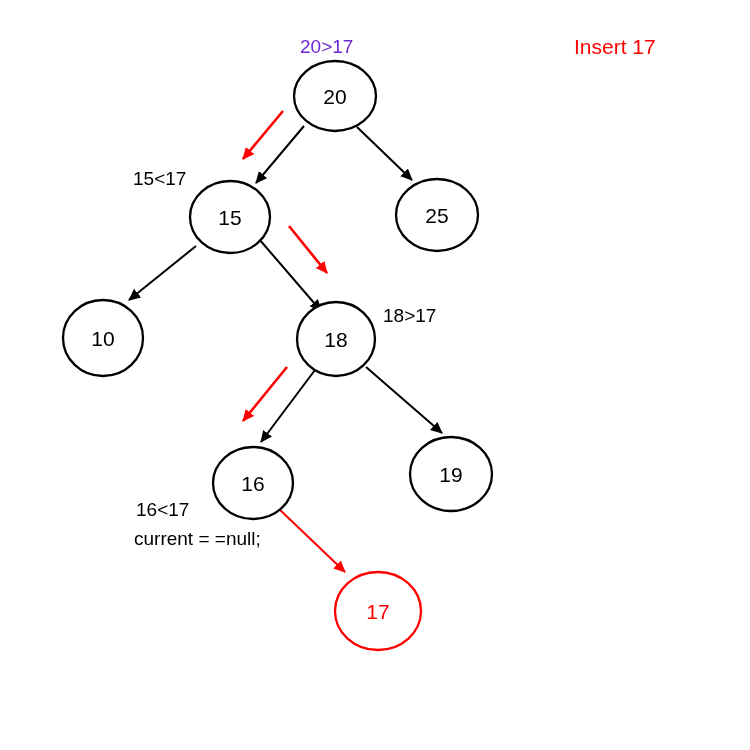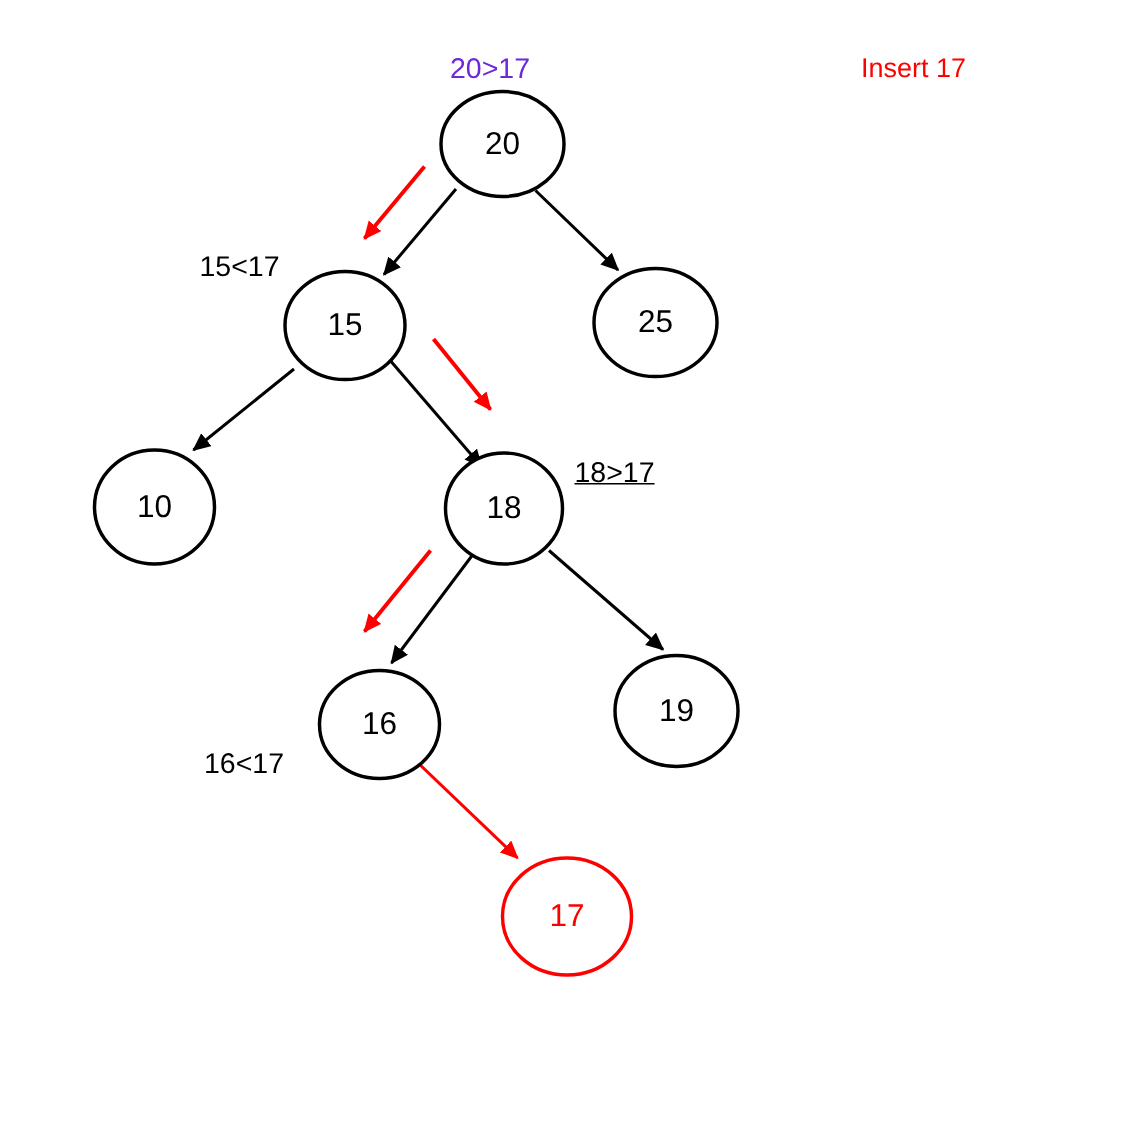--- a/index.html
+++ b/index.html
@@ -52,21 +52,21 @@
     fill: #ff0000;
   }
   .ann {
     position: absolute;
     font-size: 19px;
     line-height: 1.15;
     color: #000000;
     white-space: nowrap;
   }
   .ann.title {
-    font-size: 18px;
+    font-size: 21px;
   }
 </style>
 </head>
 <body>
 
 <div class="canvas">
   <svg id="tree-svg" width="750" height="750" viewBox="0 0 750 750">
     <defs>
       <marker id="arrow-black" markerUnits="userSpaceOnUse" markerWidth="14" markerHeight="12" refX="11" refY="5.5" orient="auto">
         <path d="M0,0 L12,5.5 L0,11 z" fill="#000000"></path>
@@ -98,16 +98,17 @@
       <ellipse cx="253" cy="483" rx="40" ry="36" class="node-circle black"></ellipse>
       <text x="253" y="483" class="node-label black">16</text>
       <ellipse cx="451" cy="474" rx="41" ry="37" class="node-circle black"></ellipse>
       <text x="451" y="474" class="node-label black">19</text>
       <ellipse cx="378" cy="611" rx="43" ry="39" class="node-circle red"></ellipse>
       <text x="378" y="611" class="node-label red">17</text>
     </svg>
 
   <div class="ann" style="left: 300px; top: 36px; color: #6d28d9;">20&gt;17</div>
   <div class="ann" style="left: 133px; top: 168px; color: rgb(0, 0, 0);">15&lt;17</div>
-  <div class="ann" style="left: 383px; top: 305px; color: rgb(0, 0, 0); text-decoration: underline;">18&gt;17</div>
+  <div class="ann" style="left: 383px; top: 305px; color: rgb(0, 0, 0);">18&gt;17</div>
   <div class="ann" style="left: 136px; top: 499px; color: rgb(0, 0, 0); text-align: right;">16&lt;17</div>
+  <div class="ann" style="left: 134px; top: 528px; color: rgb(0, 0, 0);">current = =null;</div>
   <div class="ann title" style="left: 574px; top: 35px; color: rgb(255, 0, 0);">Insert 17</div>
 </div>
 
 </body></html>

